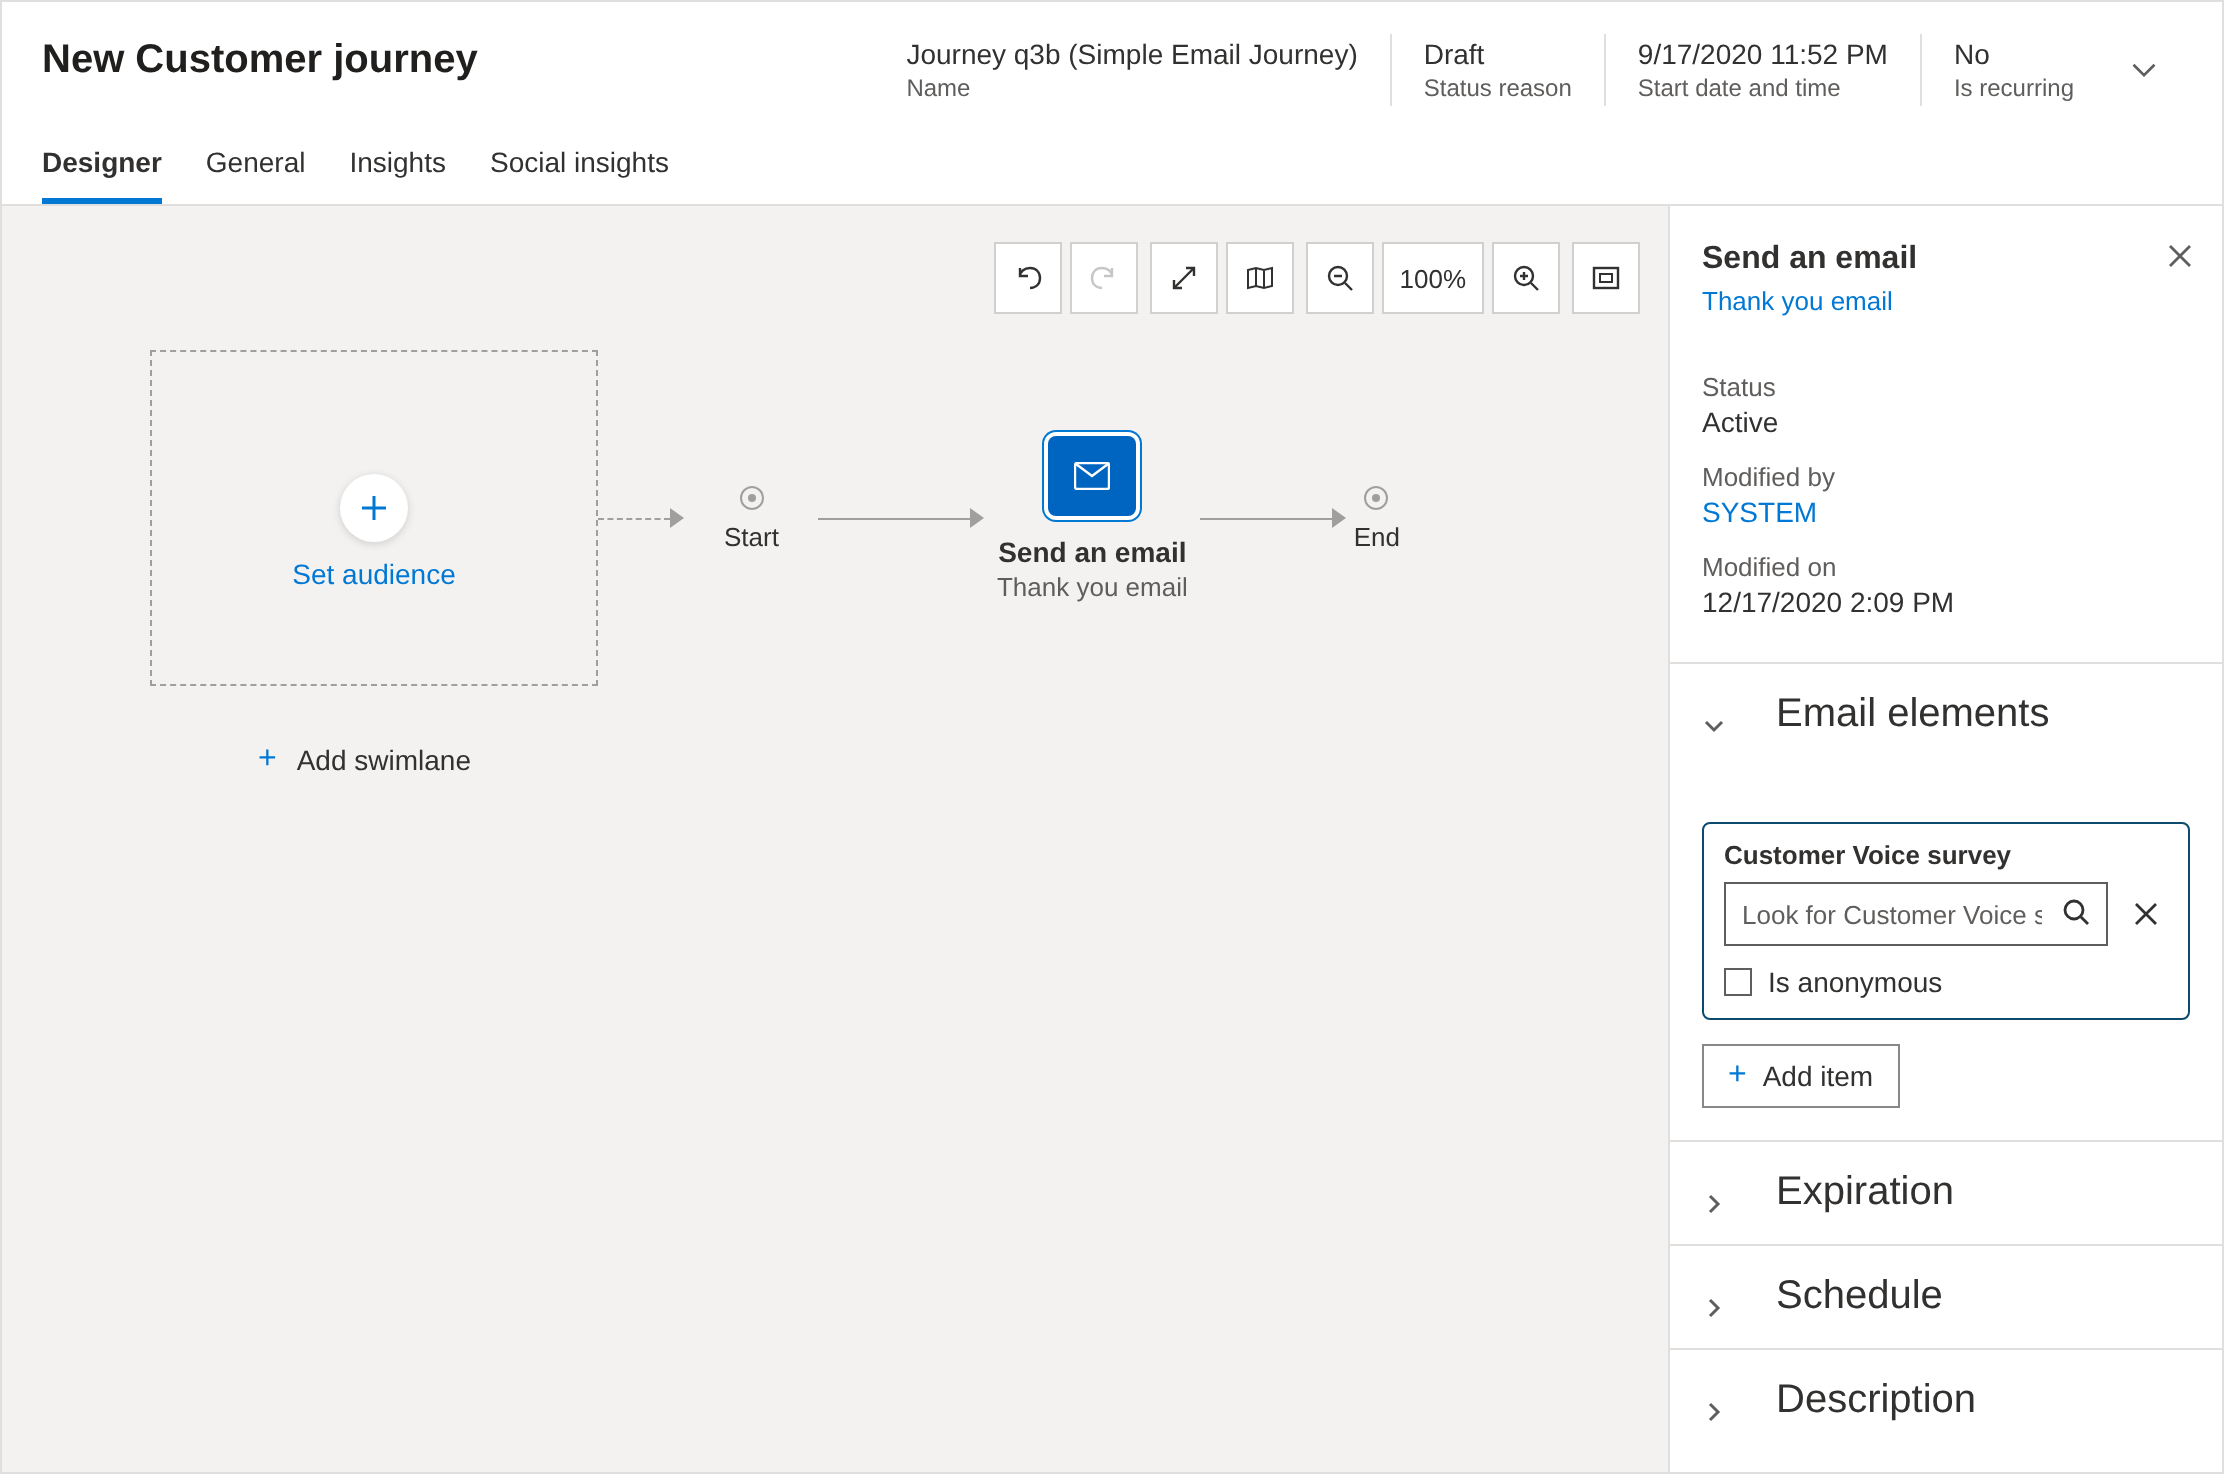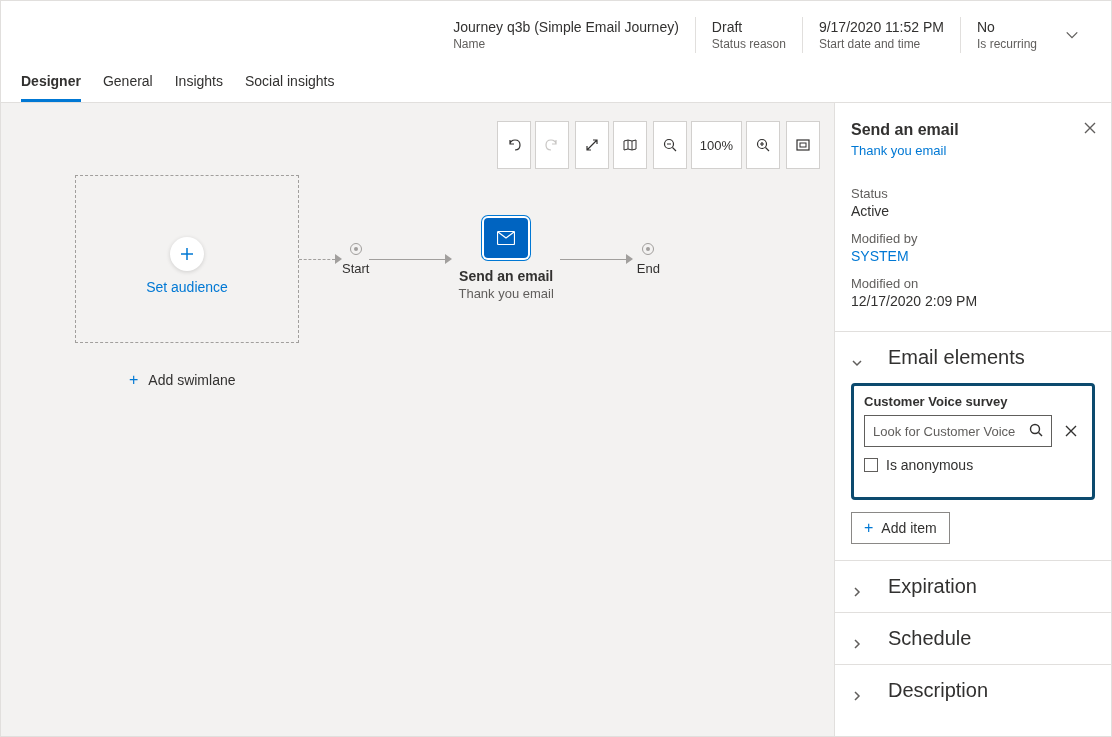--- a/index.html
+++ b/index.html
@@ -21,21 +21,21 @@
   .tabs { display: flex; gap: 22px; padding: 20px 20px 0 20px; border-bottom: 1px solid #e1dfdd; }
   .tab { padding: 0 0 10px 0; font-size: 14px; color: #323130; cursor: pointer; border-bottom: 3px solid transparent; }
   .tab.active { font-weight: 600; border-bottom-color: #0078d4; }
 
   
   .body { flex: 1; display: flex; min-height: 0; }
   .canvas { flex: 1; background: #f3f2f1; position: relative; border-right: 1px solid #e1dfdd; }
 
   .toolbar { position: absolute; top: 18px; right: 14px; display: flex; gap: 6px; }
   .tool-group { display: flex; gap: 4px; background: none; }
-  .tool-btn { width: 34px; height: 48px; background: #fff; border: 1px solid #d2d0ce; display: flex; align-items: center; justify-content: center; cursor: pointer; color: #323130; }
+  .tool-btn { width: 34px; height: 36px; background: #fff; border: 1px solid #d2d0ce; display: flex; align-items: center; justify-content: center; cursor: pointer; color: #323130; }
   .tool-btn.disabled { color: #c8c6c4; cursor: default; }
   .tool-zoom { width: auto; padding: 0 8px; font-size: 13px; }
 
   
   .flow { position: absolute; top: 72px; left: 74px; right: 20px; }
   .flow-row { display: flex; align-items: center; }
   .audience-box { width: 224px; height: 168px; border: 1px dashed #a19f9d; display: flex; flex-direction: column; align-items: center; justify-content: center; padding: 10px; text-align: center; }
   .aud-q { font-size: 14px; color: #323130; line-height: 20px; }
   .aud-plus { width: 34px; height: 34px; background: #fff; border-radius: 50%; box-shadow: 0 1px 4px rgba(0,0,0,0.15); display: flex; align-items: center; justify-content: center; color: #0078d4; font-size: 20px; margin: 14px 0 8px; cursor: pointer; }
   .aud-link { color: #0078d4; font-size: 14px; cursor: pointer; }
@@ -65,21 +65,21 @@
   .panel-info { padding: 8px 16px; }
   .info-lbl { font-size: 13px; color: #605e5c; margin-top: 12px; }
   .info-val { font-size: 14px; color: #323130; margin-top: 2px; }
   .info-link { color: #0078d4; }
 
   .accordion { border-top: 1px solid #e1dfdd; }
   .acc-head { display: flex; align-items: flex-end; gap: 25px; padding: 14px 16px; cursor: pointer; font-size: 20px; }
   .acc-head .chev { color: #605e5c; }
   .acc-body { padding: 0 16px 16px 16px; }
 
-  .highlight-box { border: 3px solid #0c4a6e; border-radius: 4px; padding: 8px 10px 24px 10px; }
+  .highlight-box { border: 1px solid #0c4a6e; border-radius: 4px; padding: 8px 10px 10px 10px; margin-top: 28px; }
   .field-lbl { font-size: 13px; font-weight: 600; color: #323130; margin-bottom: 6px; }
   .search-row { display: flex; align-items: center; gap: 8px; }
   .search-wrap { flex: 1; position: relative; }
   .search-input { width: 100%; height: 32px; border: 1px solid #605e5c; padding: 0 32px 0 8px; font-size: 13px; color: #323130; background: #fff; font-family: inherit; }
   .search-input::placeholder { color: #605e5c; }
   .search-icon { position: absolute; right: 8px; top: 7px; color: #323130; }
   .clear-x { color: #323130; cursor: pointer; padding: 4px; }
 
   .check-row { display: flex; align-items: center; gap: 8px; margin-top: 10px; }
   .checkbox { width: 14px; height: 14px; border: 1px solid #605e5c; background: #fff; cursor: pointer; }
@@ -89,20 +89,23 @@
   .add-item-btn .plus-icon { color: #0078d4; }
 
   svg { display: block; }
 </style>
 </head>
 <body>
 
 <div class="app">
 
   <div class="header">
+    <div class="title-area">
+      <div class="page-title">New Customer journey</div>
+    </div>
     <div class="meta-area">
       <div class="meta-col">
         <div class="meta-val">Journey q3b (Simple Email Journey)</div>
         <div class="meta-lbl">Name</div>
       </div>
       <div class="meta-col">
         <div class="meta-val">Draft</div>
         <div class="meta-lbl">Status reason</div>
       </div>
       <div class="meta-col">
@@ -190,21 +193,21 @@
               <svg width="16" height="16" viewBox="0 0 16 16">
                   <path d="M8 2v12M2 8h12" stroke="#0078d4" stroke-width="1.5"></path>
                 </svg>
             </div>
             <div class="aud-link">Set audience</div>
           </div>
 
           <div class="conn-dash"></div>
           <div class="arrow-r"></div>
 
-          <div class="flow-col" style="margin:0 0;">
+          <div class="flow-col" style="margin:0 20px;">
             <div class="node-dot">
                 <div class="node-inner"></div>
               </div>
             <div class="node-label">Start</div>
           </div>
 
           <div class="conn-solid" style="width:76px;"></div>
           <div class="arrow-r"></div>
 
           <div class="flow-col" style="margin:0 6px;">

